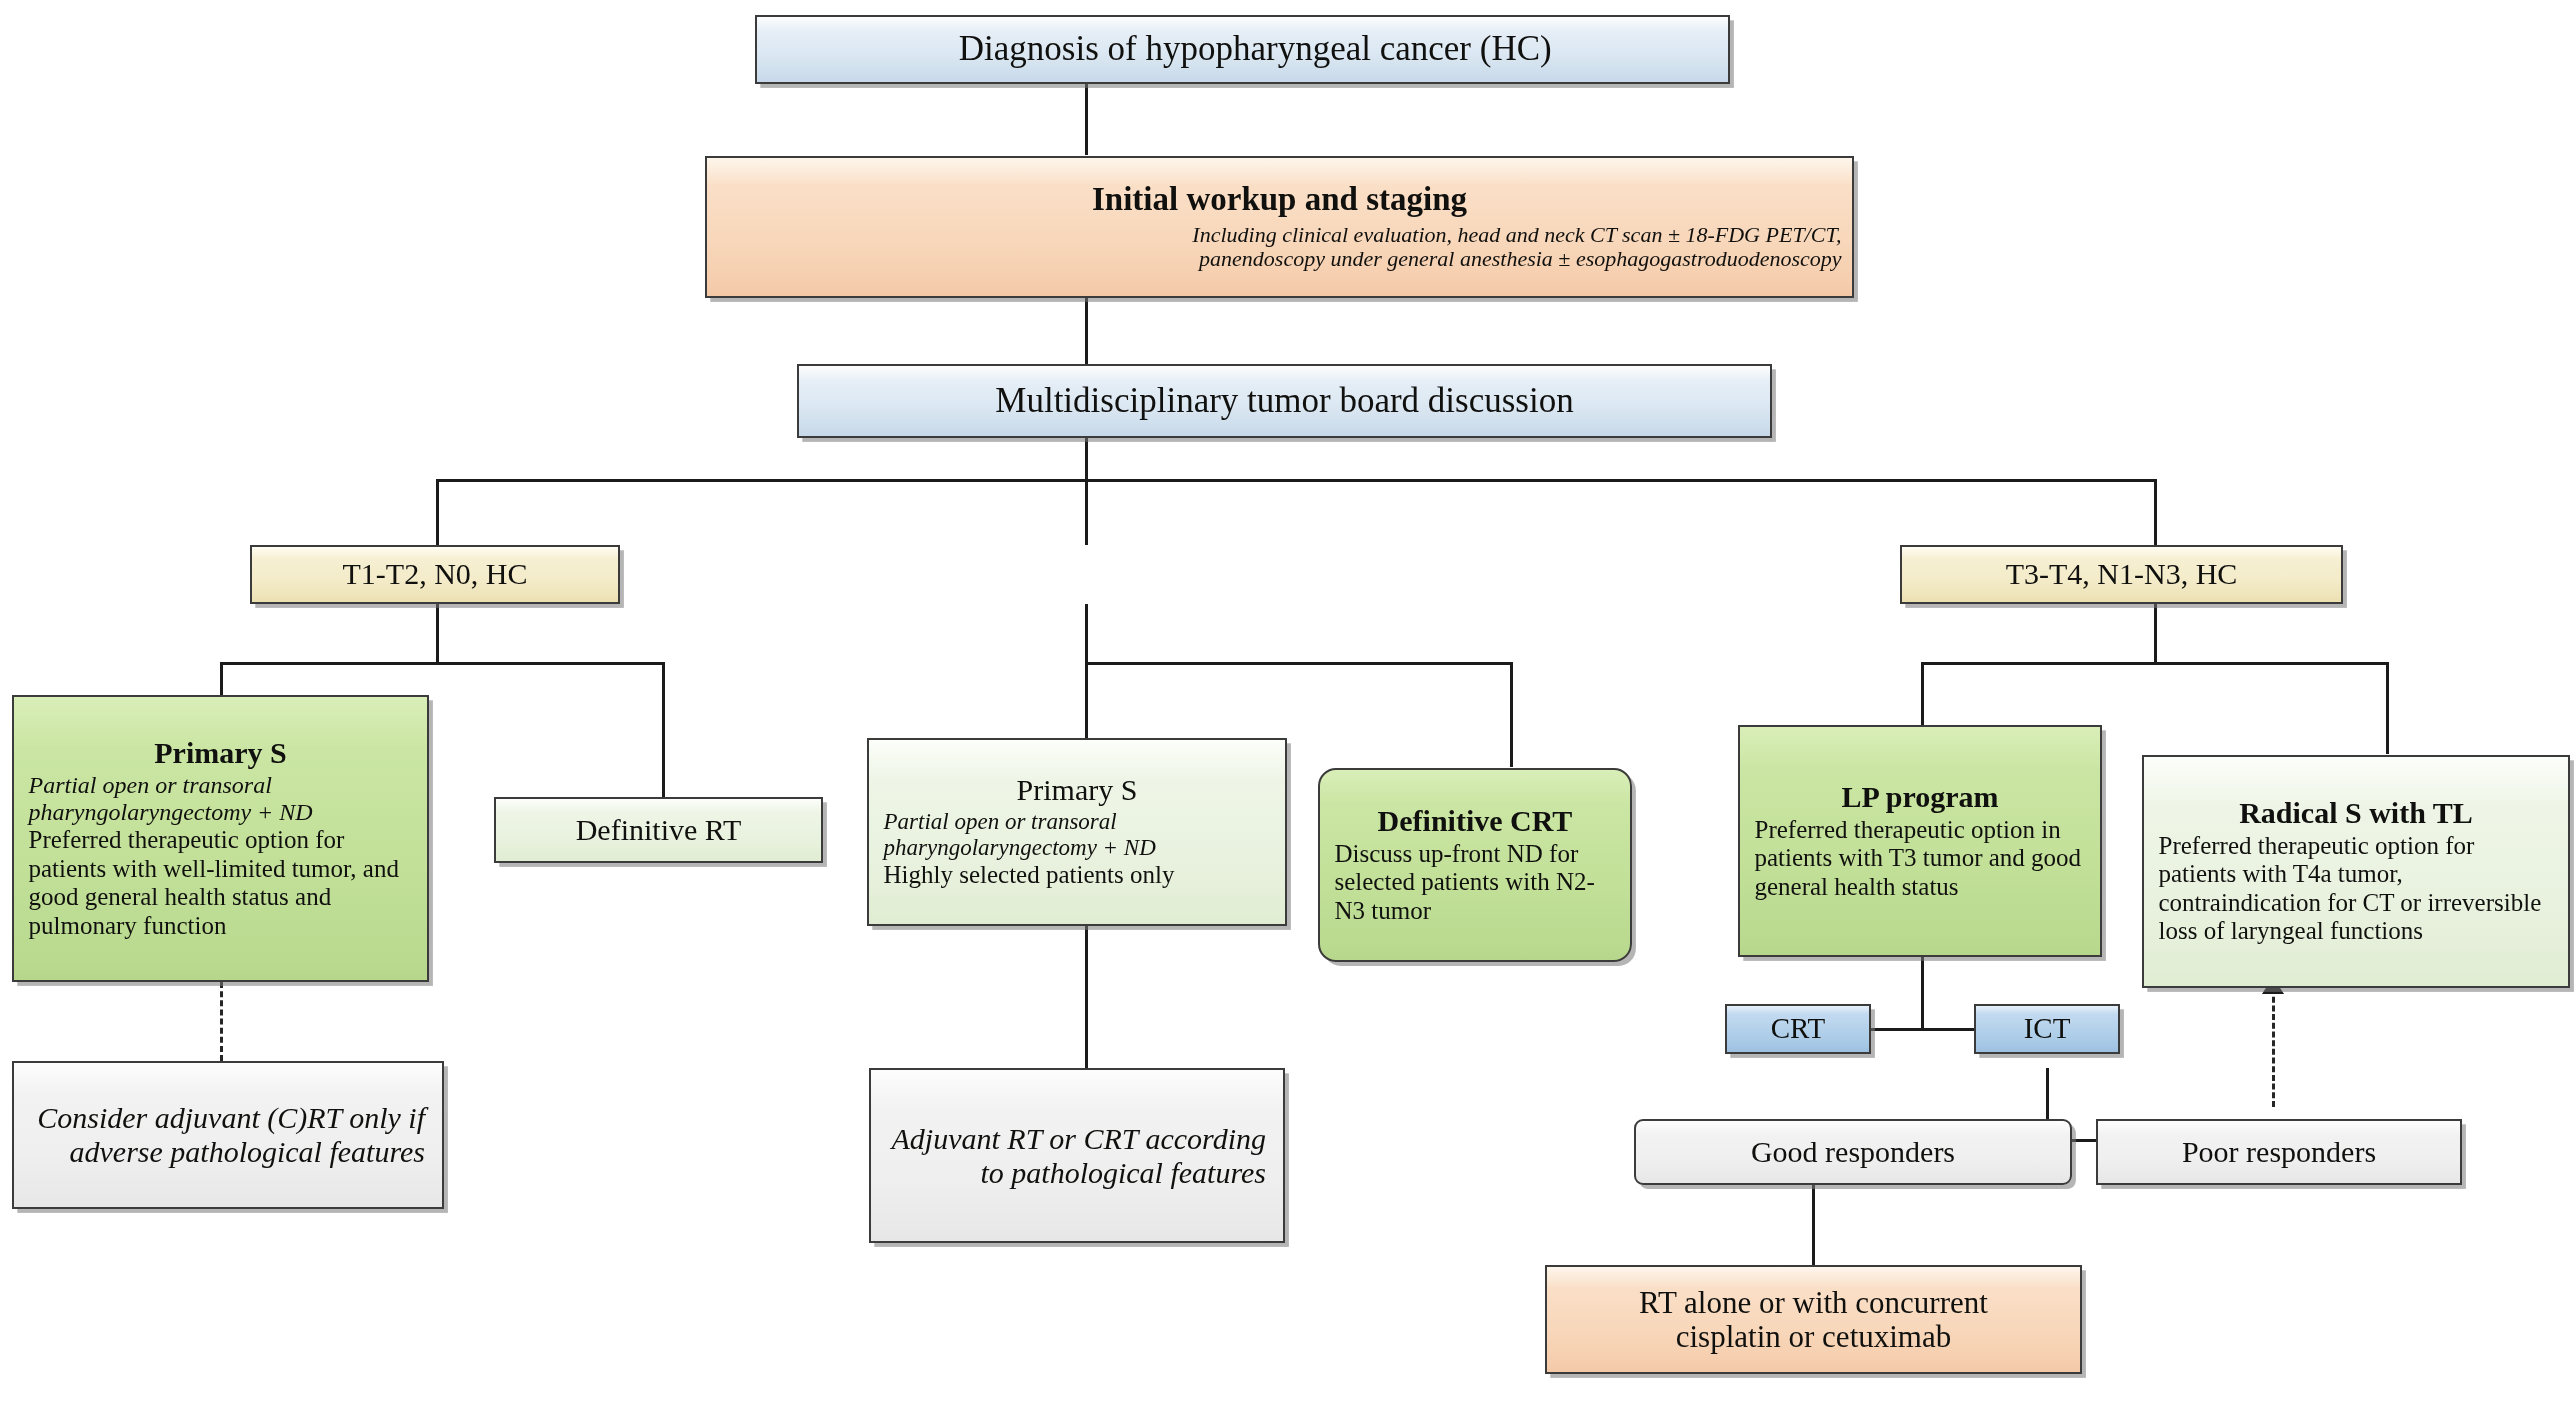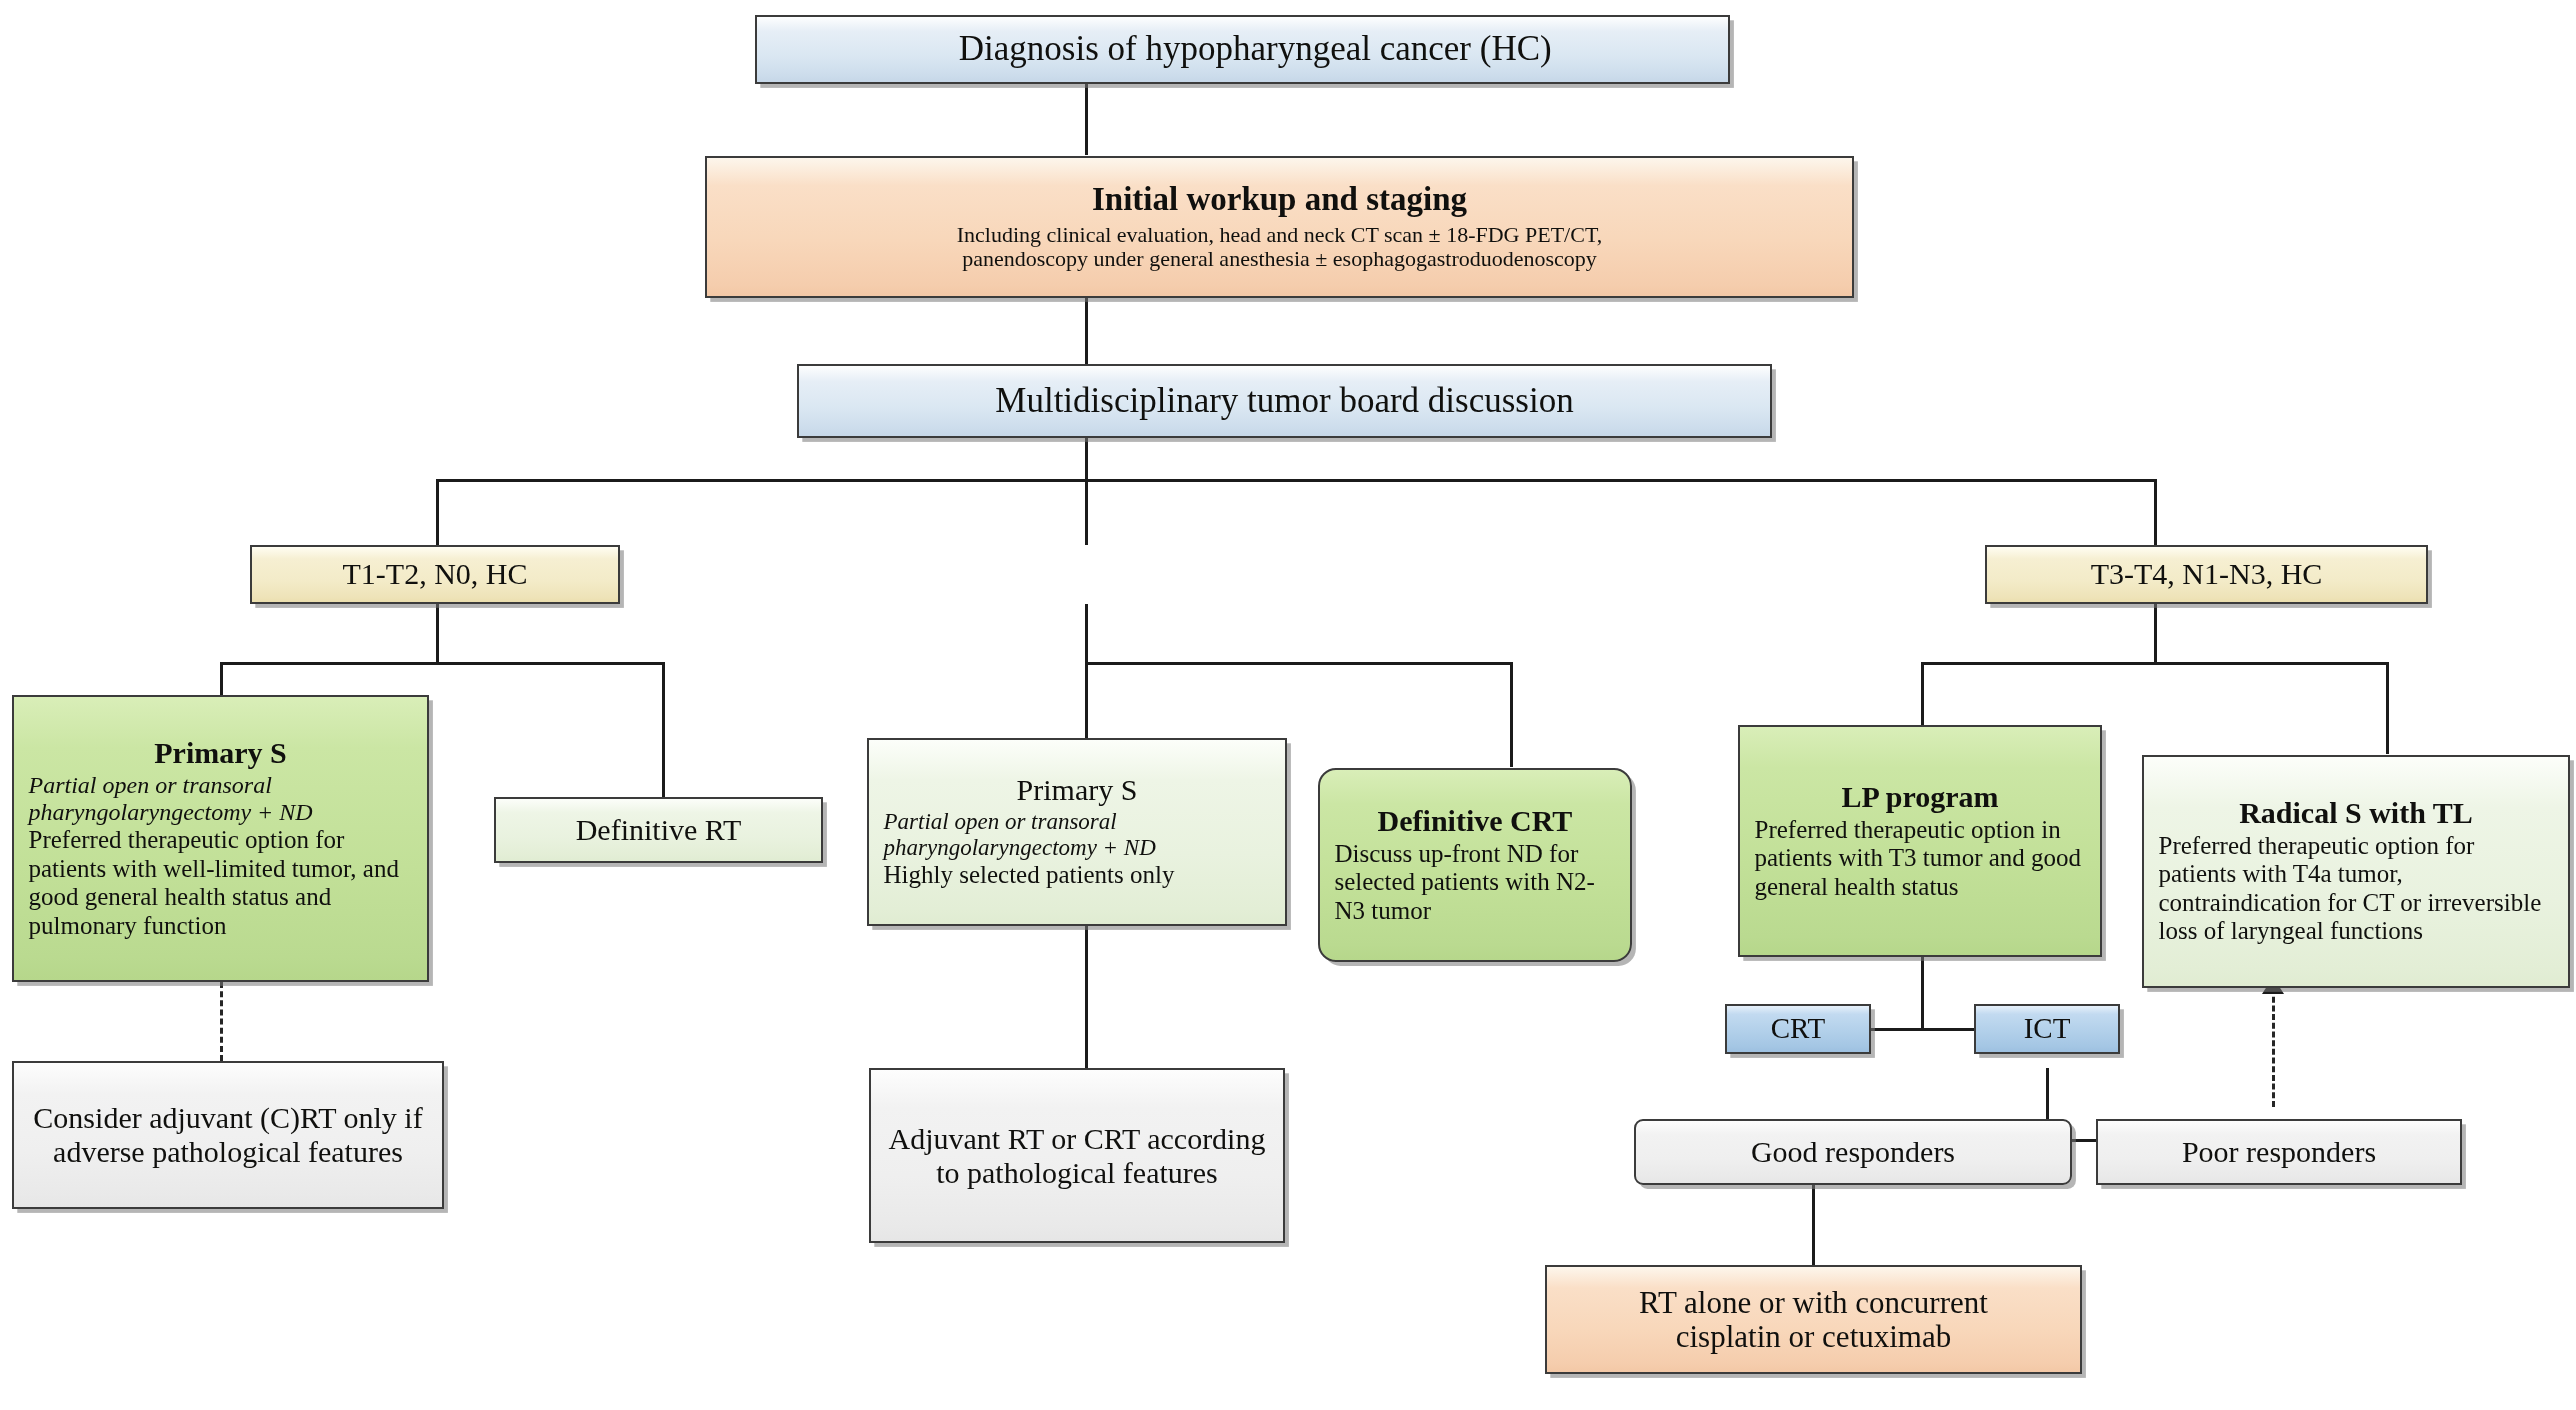--- a/index.html
+++ b/index.html
@@ -14,21 +14,21 @@
     display:flex;
     flex-direction:column;
     justify-content:center;
     align-items:stretch;
     padding:6.6px 10.5px;
     color:#10100e;
     z-index:5;
     box-shadow:4.6px 4.6px 0 -0.7px rgba(120,120,120,0.55);
   }
   .node .ttl{font-weight:bold;text-align:center;line-height:1.08;}
-  .node .sub{text-align:center;line-height:1.12;}
+  .node .sub{text-align:right;line-height:1.12;font-style:italic;}
   .node .subleft{text-align:left;line-height:1.14;}
   .node .ital{font-style:italic;text-align:left;line-height:1.14;}
 
   
   .fill-blue{background:linear-gradient(180deg,#fdfefe 0%,#e6eef6 22%,#dae7f2 60%,#cdddec 88%,#c6d7e8 100%);}
   .fill-orange{background:linear-gradient(180deg,#fdf6ec 0%,#fadfc7 20%,#f8d7ba 60%,#f5cdad 92%,#f3c8a6 100%);}
   .fill-cream{background:linear-gradient(180deg,#fffdf2 0%,#f6efd2 22%,#f3ebc8 62%,#eee3b8 92%,#ebdfae 100%);}
   .fill-green{background:linear-gradient(180deg,#d9eeb8 0%,#cbe6a4 18%,#c2e098 60%,#bada90 92%,#b6d78b 100%);}
   .fill-paleg{background:linear-gradient(180deg,#fcfefa 0%,#eef5e6 22%,#e9f2df 62%,#e3eed6 92%,#e0ecd2 100%);}
   .fill-gray{background:linear-gradient(180deg,#fdfdfd 0%,#f2f2f2 22%,#efefef 62%,#e9e9e9 92%,#e6e6e6 100%);}
@@ -106,21 +106,21 @@
 
   <div class="node fill-blue" style="left:797px;top:364px;width:975px;height:74px;">
     <div class="ttl" style="font-size:35px;font-weight:normal;">Multidisciplinary tumor board discussion</div>
   </div>
 
   <div class="node fill-cream" style="left:250px;top:545px;width:370px;height:59px;">
     <div class="ttl" style="font-size:30px;font-weight:normal;">T1-T2, N0, HC</div>
   </div>
 
 
-  <div class="node fill-cream" style="left:1985px;top:545px;width:443px;height:59px;">
+  <div class="node fill-cream" style="left:1900px;top:545px;width:443px;height:59px;">
     <div class="ttl" style="font-size:30px;font-weight:normal;">T3-T4, N1-N3, HC</div>
   </div>
 
   <div class="node fill-green" style="left:12px;top:695px;width:417px;height:287px;padding:6.6px 14.5px;">
     <div class="ttl" style="font-size:30px;margin-bottom:2.6px;">Primary S</div>
     <div class="ital" style="font-size:24px;">Partial open or transoral</div>
     <div class="ital" style="font-size:24px;">pharyngolaryngectomy + ND</div>
     <div class="subleft" style="font-size:25px;">Preferred therapeutic option for patients with well-limited tumor, and good general health status and pulmonary function</div>
   </div>
 

